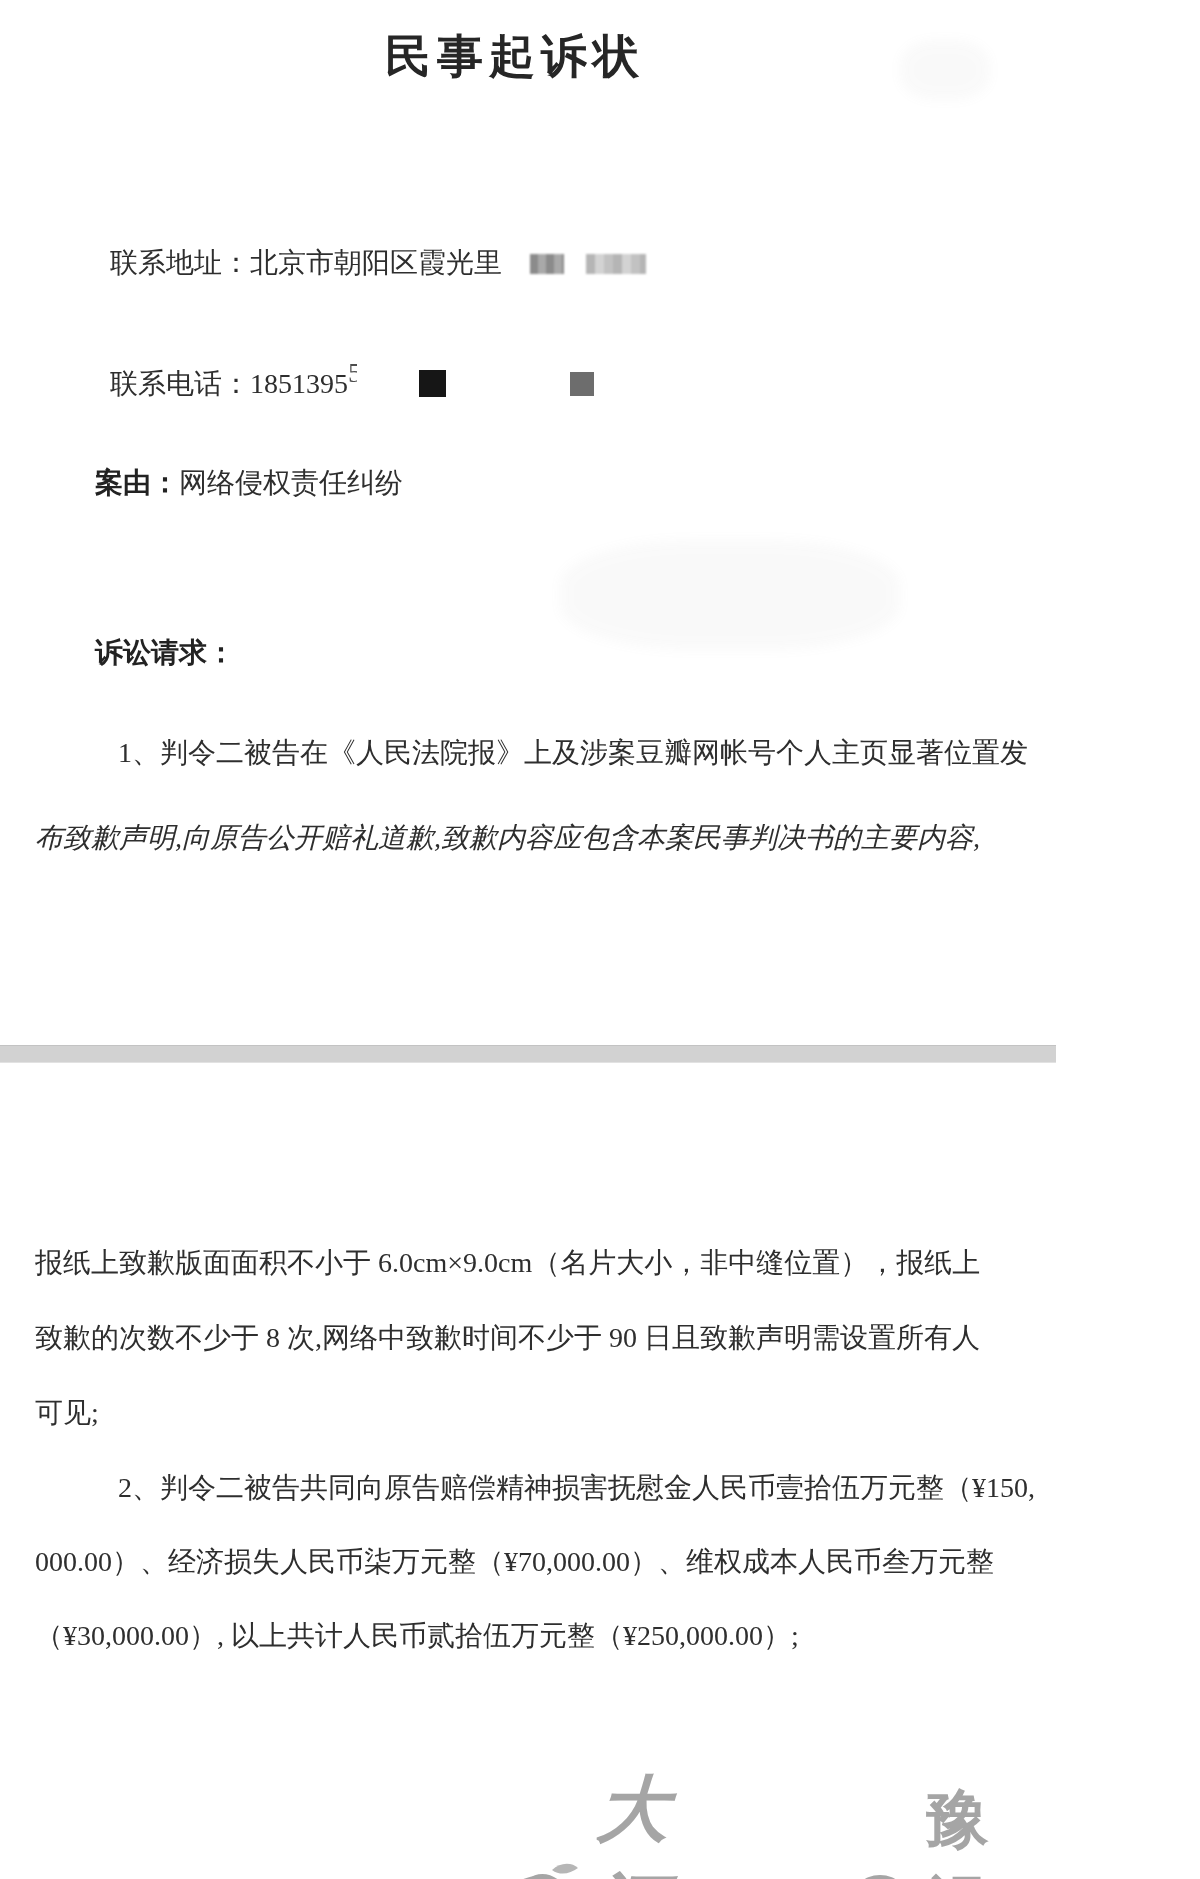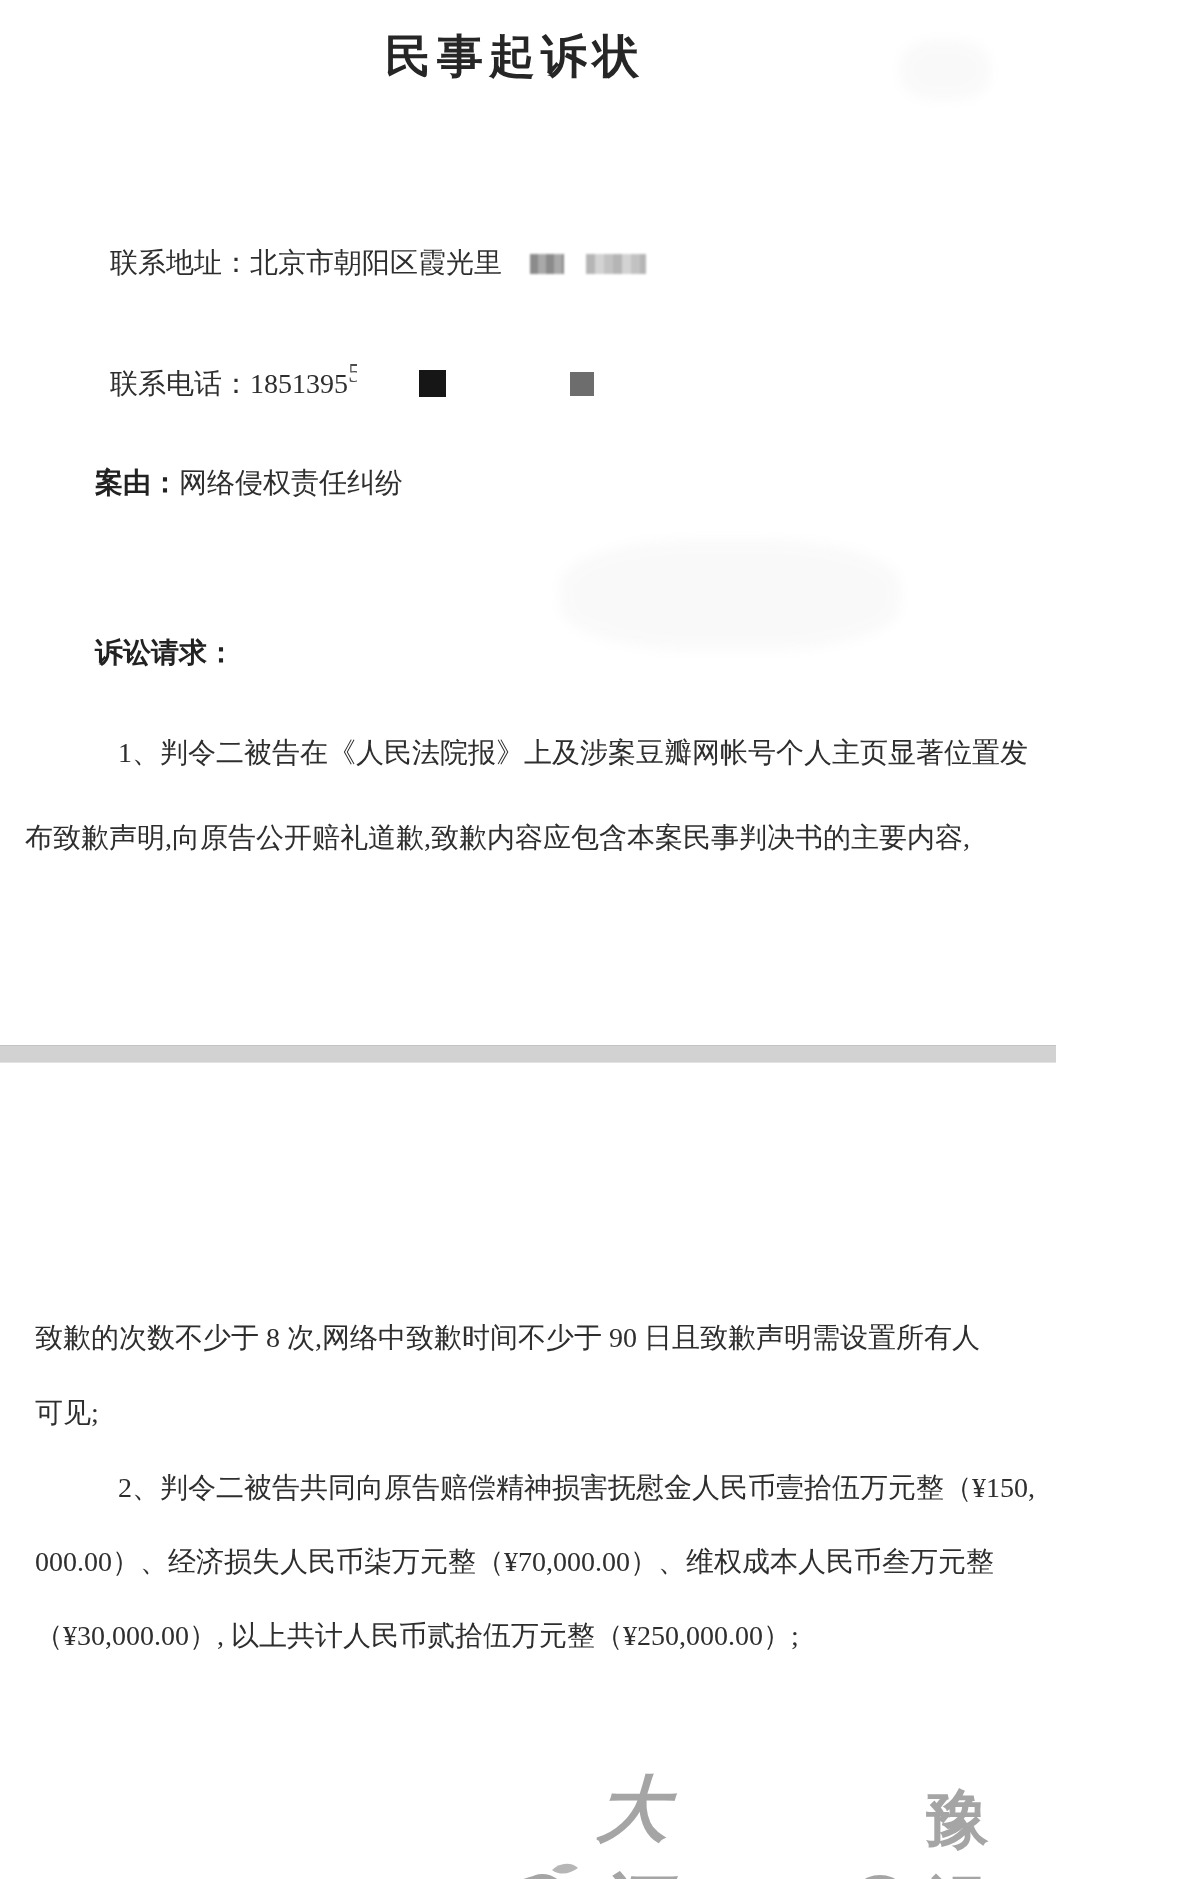--- a/index.html
+++ b/index.html
@@ -135,24 +135,25 @@
     <span>联系电话：</span><span>1851395</span><span class="partial-digit">5</span><span class="redaction redact-black" style="background:#161616;"></span><span class="redaction redact-gray" style="background:#6d6d6d;"></span>
   </div>
 
   <div class="abs doc-line" style="left:95px; top:463px;">
     <span class="lbl-bold">案由：</span><span>网络侵权责任纠纷</span>
   </div>
 
   <div class="abs doc-line lbl-bold" style="left:95px; top:633px;">诉讼请求：</div>
 
   <div class="abs doc-line" style="left:118px; top:733px;">1、判令二被告在《人民法院报》上及涉案豆瓣网帐号个人主页显著位置发</div>
-  <div class="abs doc-line" style="left:25px; top:818px;">布致歉声明,向原告公开赔礼道歉,致歉内容应包含本案民事判决书的主要内容,</div>
+  <div class="abs doc-line" style="left:35px; top:818px;font-style:italic;">布致歉声明,向原告公开赔礼道歉,致歉内容应包含本案民事判决书的主要内容,</div>
 
   <div class="abs divider-band" style="top:1045px; background:#d2d2d2;"></div>
 
+  <div class="abs doc-line" style="left:35px; top:1243px;">报纸上致歉版面面积不小于 6.0cm×9.0cm（名片大小，非中缝位置），报纸上</div>
   <div class="abs doc-line" style="left:35px; top:1318px;">致歉的次数不少于 8 次,网络中致歉时间不少于 90 日且致歉声明需设置所有人</div>
   <div class="abs doc-line" style="left:35px; top:1393px;">可见;</div>
   <div class="abs doc-line" style="left:118px; top:1468px;">2、判令二被告共同向原告赔偿精神损害抚慰金人民币壹拾伍万元整（¥150,</div>
   <div class="abs doc-line" style="left:35px; top:1542px;">000.00）、经济损失人民币柒万元整（¥70,000.00）、维权成本人民币叁万元整</div>
   <div class="abs doc-line" style="left:35px; top:1616px;">（¥30,000.00）, 以上共计人民币贰拾伍万元整（¥250,000.00）;</div>
 
   <div class="abs watermark" style="left:490px; top:1762px; color:#9e9e9e;">
     <svg width="96" height="96" viewBox="0 0 96 96" style="flex:0 0 auto;">
       <circle cx="48" cy="54" r="32" fill="none" stroke="#9e9e9e" stroke-width="8"></circle>
       <path d="M48 54 C 46 38, 58 30, 72 26 C 64 14, 44 12, 36 24 C 28 36, 34 50, 48 54 Z" fill="#9e9e9e"></path>

